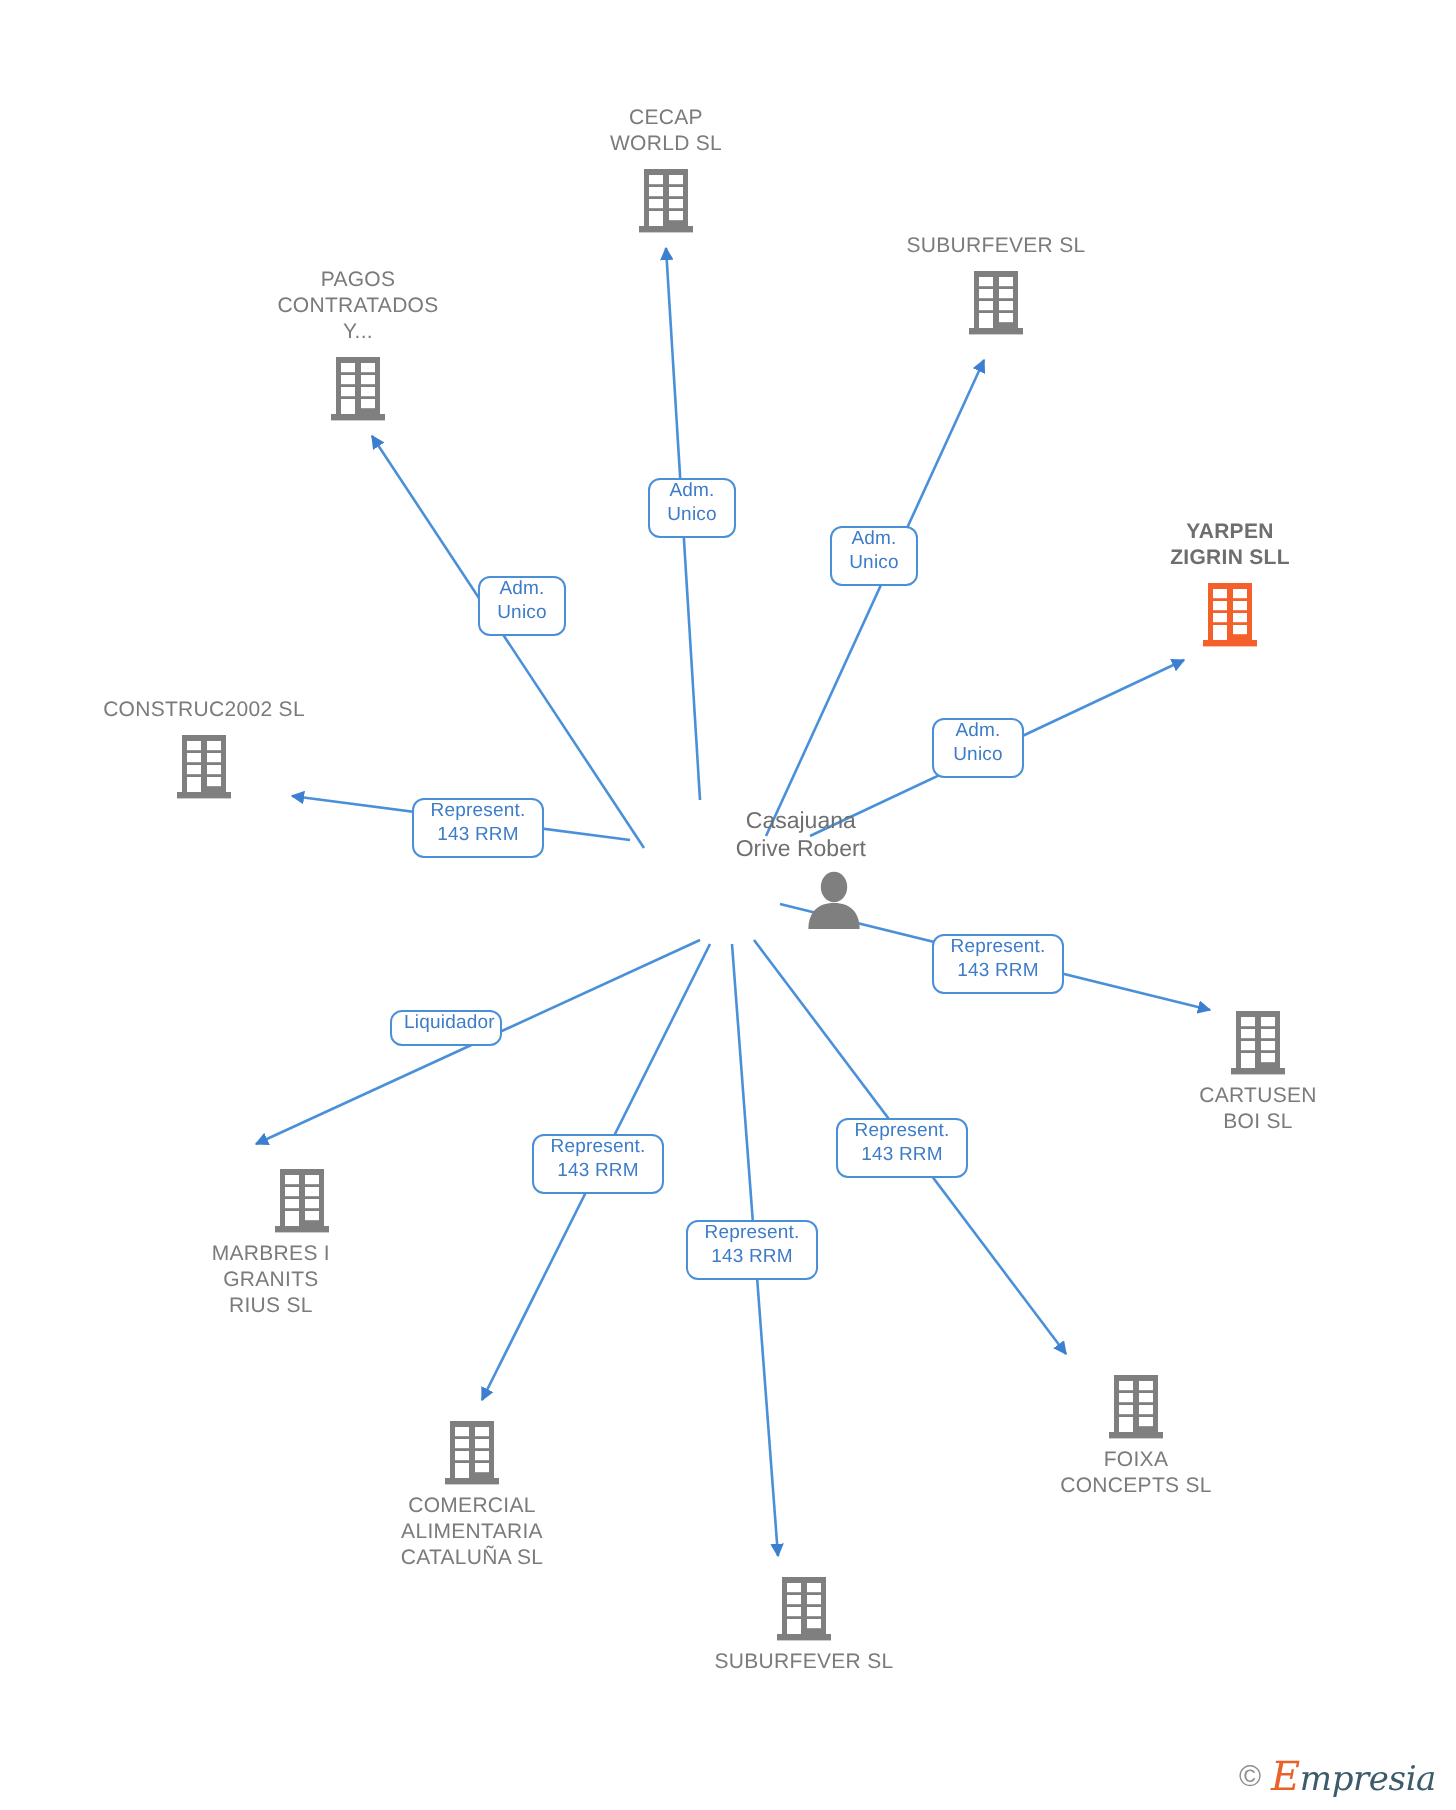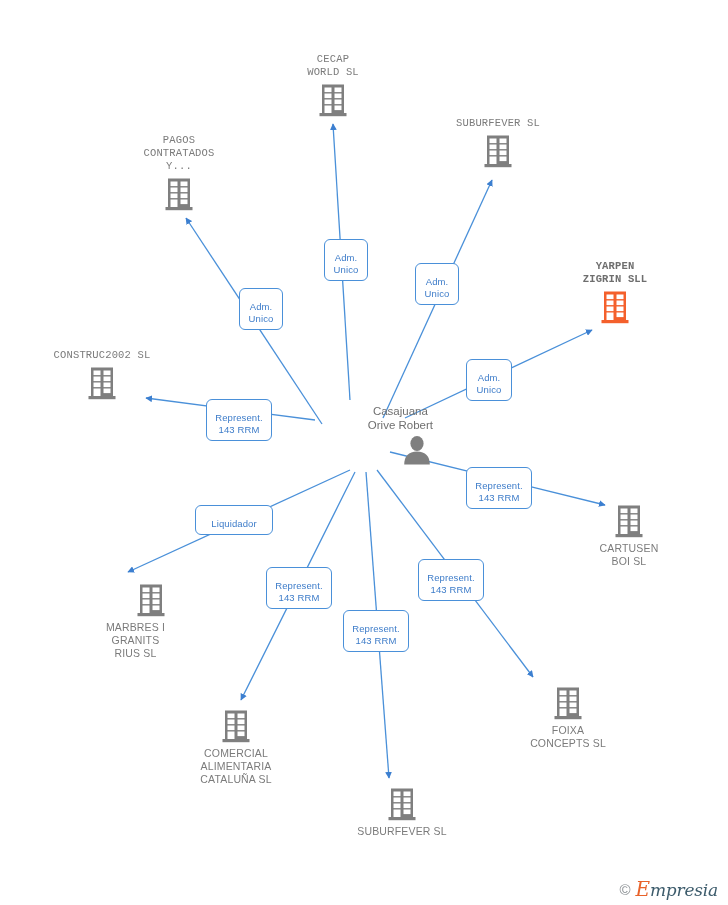--- a/index.html
+++ b/index.html
@@ -43,21 +43,21 @@
     white-space: pre-line;
   }
   .node-label.highlight {
     color: #6e6e6e;
     font-weight: bold;
   }
   .node-icon {
     display: block;
     line-height: 0;
   }
-  .node-label.above { margin-bottom: 4px; font-family: Liberation Mono, monospace; }
+  .node-label.above { margin-bottom: 4px; }
   .node-label.below { margin-top: 4px; }
 
   .person-node {
     position: absolute;
     display: flex;
     flex-direction: column;
     align-items: flex-end;
     width: 140px;
     margin-left: -70px;
     text-align: center;
@@ -73,21 +73,21 @@
   .edge-label {
     position: absolute;
     box-sizing: border-box;
     background: #ffffff;
     border: 1.4px solid #4a90d9;
     border-radius: 6px;
     color: #3d7cc9;
     font-size: 9.5px;
     line-height: 12px;
     text-align: center;
-    padding: 12px 6px 4px 6px;
+    padding: 0 6px 4px 6px;
     white-space: pre-line;
     box-shadow: 0 0 0 0 rgba(0,0,0,0);
     letter-spacing: 0.1px;
   }
 
   .watermark {
     position: absolute;
     right: 10px;
     bottom: 6px;
     display: flex;
@@ -318,21 +318,21 @@
       <div class="edge-label" style="left: 239px; top: 288px; width: 44px;">Adm.
 Unico</div>
       <div class="edge-label" style="left: 415px; top: 263px; width: 44px;">Adm.
 Unico</div>
       <div class="edge-label" style="left: 466px; top: 359px; width: 46px;">Adm.
 Unico</div>
       <div class="edge-label" style="left: 206px; top: 399px; width: 66px;">Represent.
 143 RRM</div>
       <div class="edge-label" style="left: 466px; top: 467px; width: 66px;">Represent.
 143 RRM</div>
-      <div class="edge-label" style="left: 195px; top: 505px; width: 78px;">Liquidador</div>
+      <div class="edge-label" style="left: 195px; top: 505px; width: 56px;">Liquidador</div>
       <div class="edge-label" style="left: 266px; top: 567px; width: 66px;">Represent.
 143 RRM</div>
       <div class="edge-label" style="left: 418px; top: 559px; width: 66px;">Represent.
 143 RRM</div>
       <div class="edge-label" style="left: 343px; top: 610px; width: 66px;">Represent.
 143 RRM</div>
     </div>
 
   <div class="watermark">
     <span class="wm-copy">©</span>

